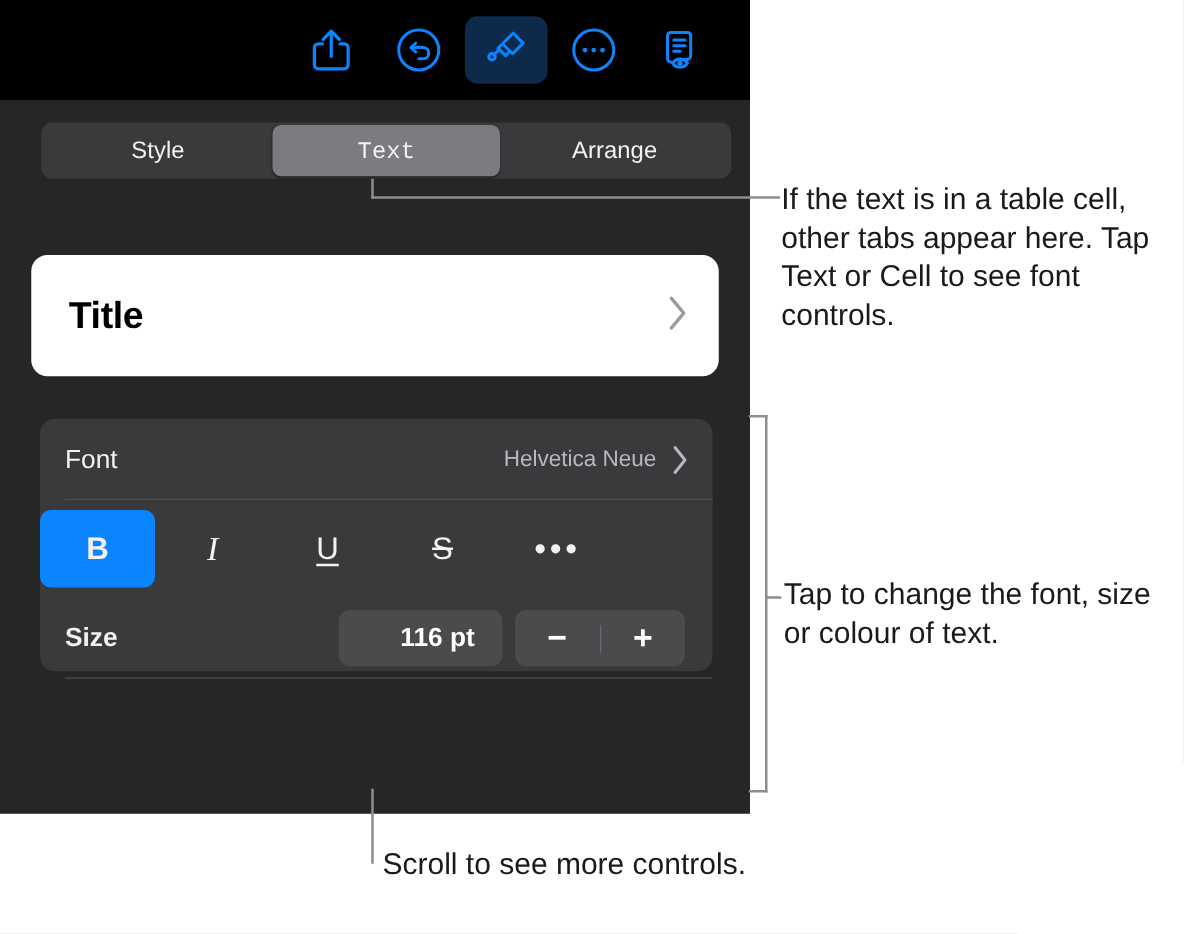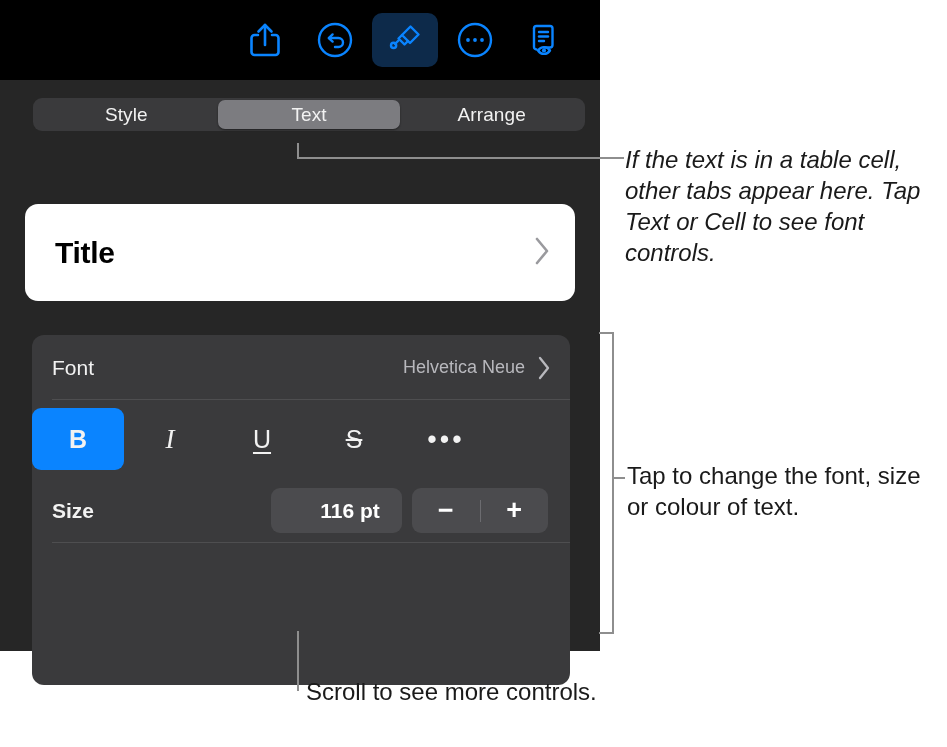--- a/index.html
+++ b/index.html
@@ -52,40 +52,41 @@
     background: #0d2a4a;
   }
   .tool-btn svg { display: block; }
 
   
   #segmented {
     position: absolute;
     left: 33px;
     top: 98px;
     width: 552px;
-    height: 33px;
+    height: 45px;
     background: #3a3a3c;
     border-radius: 9px;
     display: flex;
     box-sizing: border-box;
     padding: 2px;
   }
   .seg {
     flex: 1;
     display: flex;
     align-items: center;
     justify-content: center;
     border-radius: 7px;
     color: #f2f2f2;
     font-size: 19px;
     letter-spacing: .1px;
   }
   .seg.selected {
     background: #7c7c80;
     box-shadow: 0 1px 2px rgba(0,0,0,.45);
+    font-family: Liberation Mono, monospace;
   }
 
   
   #para-label {
     position: absolute;
     left: 52px;
     top: 167px;
     color: #9a9a9e;
     font-size: 16.5px;
     letter-spacing: .6px;
@@ -115,21 +116,21 @@
     top: 50%;
     transform: translateY(-50%);
   }
 
   
   #fmt-card {
     position: absolute;
     left: 32px;
     top: 335px;
     width: 538px;
-    height: 350px;
+    height: 202px;
     background: #3a3a3c;
     border-radius: 12px;
   }
   .fmt-row {
     position: relative;
     height: 65px;
     display: flex;
     align-items: center;
     padding: 0 0 0 20px;
     box-sizing: border-box;
@@ -223,21 +224,21 @@
     border-radius: 9px;
   }
 
   
   .callout {
     position: absolute;
     color: #1a1a1a;
     font-size: 24px;
     line-height: 31px;
   }
-  #callout-tabs { left: 625px; top: 144px; width: 300px; font-style: italic; }
+  #callout-tabs { left: 625px; top: 144px; width: 300px; }
   #callout-font { left: 627px; top: 460px; width: 310px; }
   #callout-scroll { left: 306px; top: 676px; width: 300px; }
 
   .leader { position: absolute; background: #8e8e8e; }
 </style>
 </head>
 <body>
 
 <div id="inspector">
 

